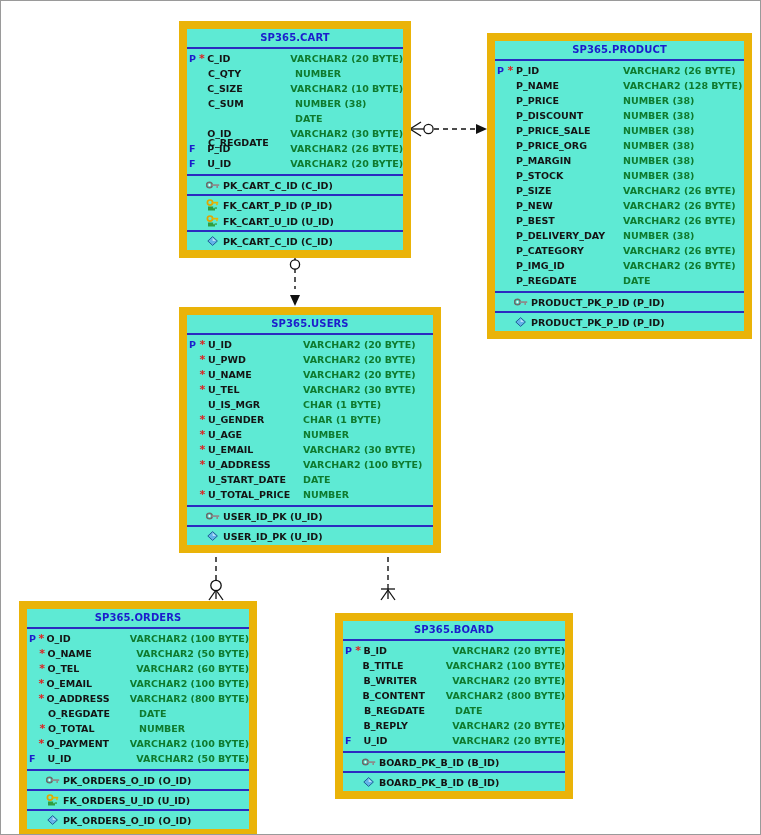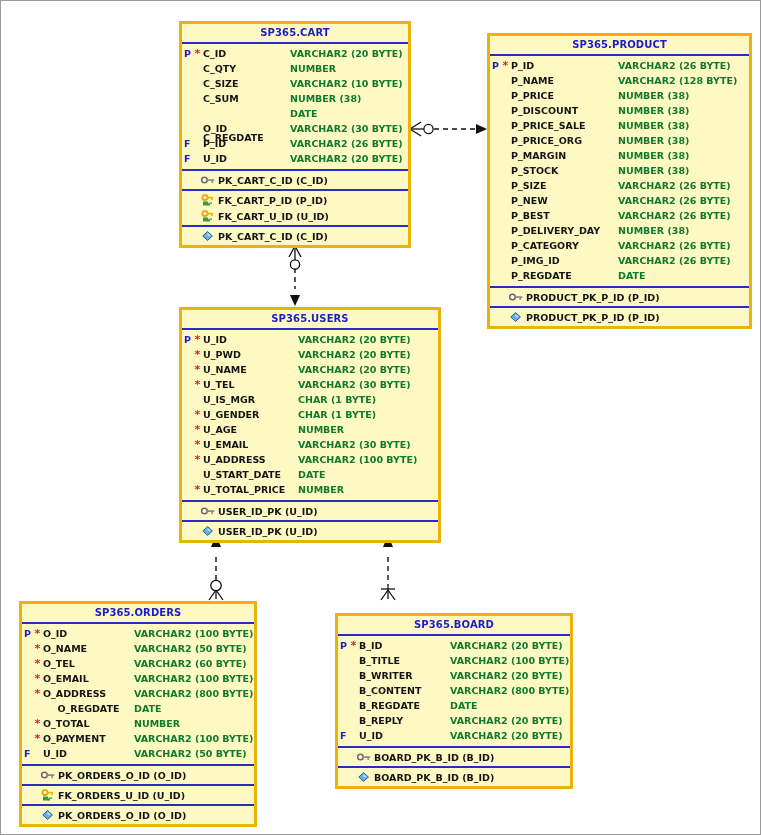--- a/index.html
+++ b/index.html
@@ -15,22 +15,22 @@
     width: 761px;
     height: 835px;
     background: #ffffff;
     border: 1px solid #9a9a9a;
     box-sizing: border-box;
     overflow: hidden;
   }
   
   .entity {
     position: absolute;
-    background: #fef9c3;
-    border: 3px solid #eab308;
+    background: #5eead4;
+    border: 8px solid #eab308;
     box-sizing: border-box;
     z-index: 5;
   }
   .entity-title {
     text-align: center;
     font-size: 10px;
     font-weight: bold;
     color: #1c1ccc;
     padding: 3px 0 3px 0;
     letter-spacing: 0.1px;
@@ -503,21 +503,21 @@
         </div>
         <div class="col-row">
           <span class="c-key"></span>
           <span class="c-req">*</span>
           <span class="c-name" style="width: 92px;">O_ADDRESS</span>
           <span class="c-type">VARCHAR2 (800 BYTE)</span>
         </div>
         <div class="col-row">
           <span class="c-key"></span>
           <span class="c-req"></span>
-          <span class="c-name" style="width: 92px; text-align: center;">O_REGDATE</span>
+          <span class="c-name" style="width: 92px;">O_REGDATE</span>
           <span class="c-type">DATE</span>
         </div>
         <div class="col-row">
           <span class="c-key"></span>
           <span class="c-req">*</span>
           <span class="c-name" style="width: 92px;">O_TOTAL</span>
           <span class="c-type">NUMBER</span>
         </div>
         <div class="col-row">
           <span class="c-key"></span>

